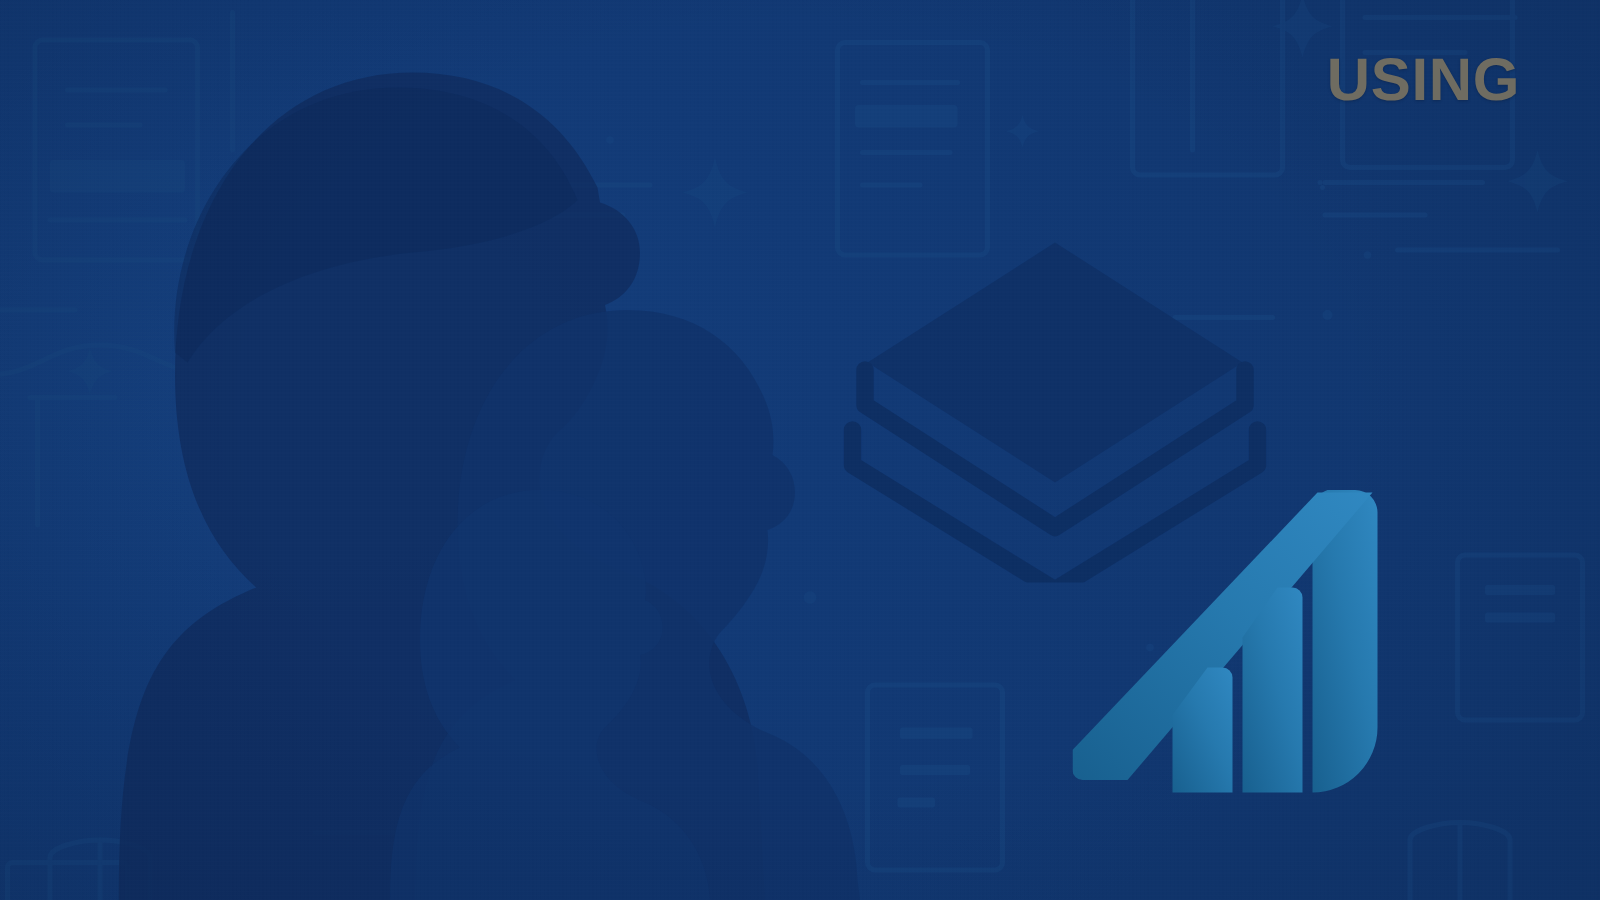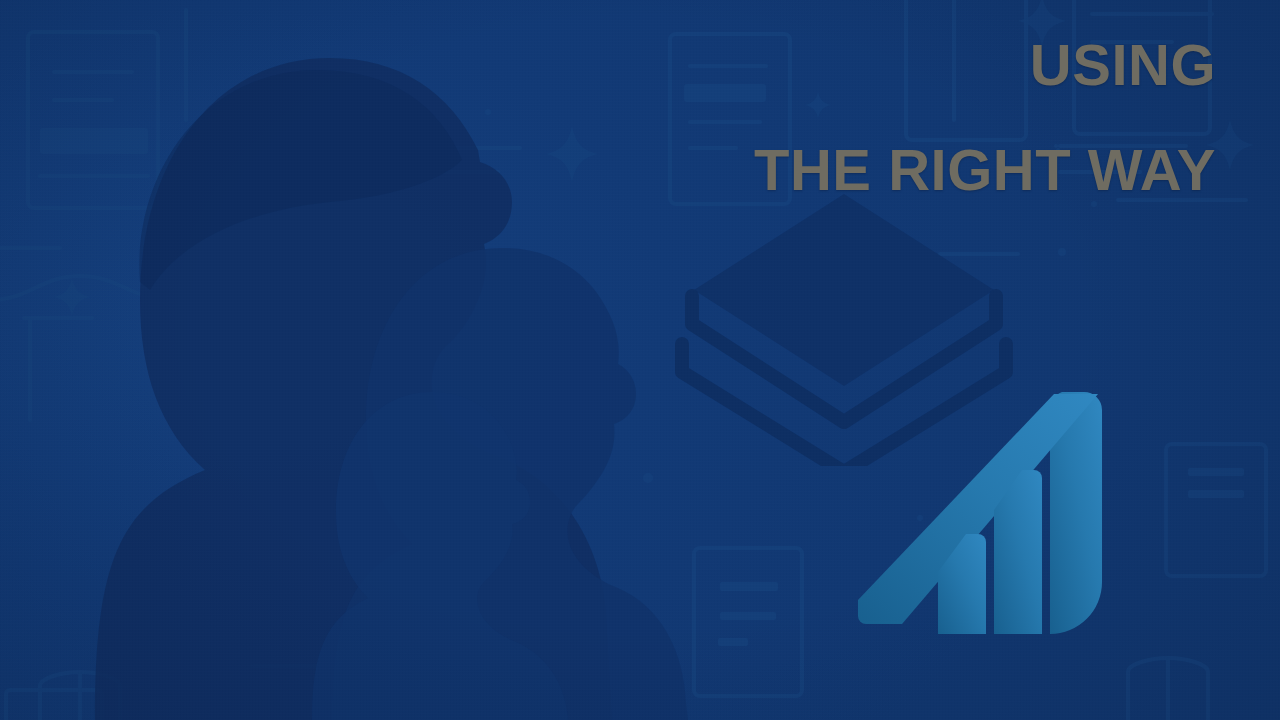--- a/index.html
+++ b/index.html
@@ -58,21 +58,21 @@
   .title-block {
     position: absolute;
     right: 64px;
     top: 12px;
     width: 560px;
     text-align: right;
   }
   .title-line {
     display: block;
     color: #6f6c61;
-    font-size: 58px;
+    font-size: 48px;
     line-height: 105px;
     font-weight: 700;
     letter-spacing: 0.5px;
     white-space: nowrap;
     text-shadow: 0 1px 2px rgba(8,24,52,0.35);
   }
 
   
   .logo {
     position: absolute;
@@ -247,21 +247,20 @@
         <path d="M 18 158 L 18 186 L 180 286 L 342 186 L 342 158"></path>
       </g>
     </svg>
   </div>
 
   <div class="bg-noise"></div>
   <div class="bg-vignette"></div>
 
   <div class="title-block">
     <span class="title-line">USING</span>
-    <span class="title-line">THE RIGHT WAY</span>
   </div>
 
   <div class="logo">
     <svg viewBox="0 0 252 252" xmlns="http://www.w3.org/2000/svg">
       <defs>
         <linearGradient id="logoGrad" x1="1" y1="0" x2="0" y2="1">
           <stop offset="0%" stop-color="#3088c1"></stop>
           <stop offset="45%" stop-color="#2679ae"></stop>
           <stop offset="100%" stop-color="#18608f"></stop>
         </linearGradient>

